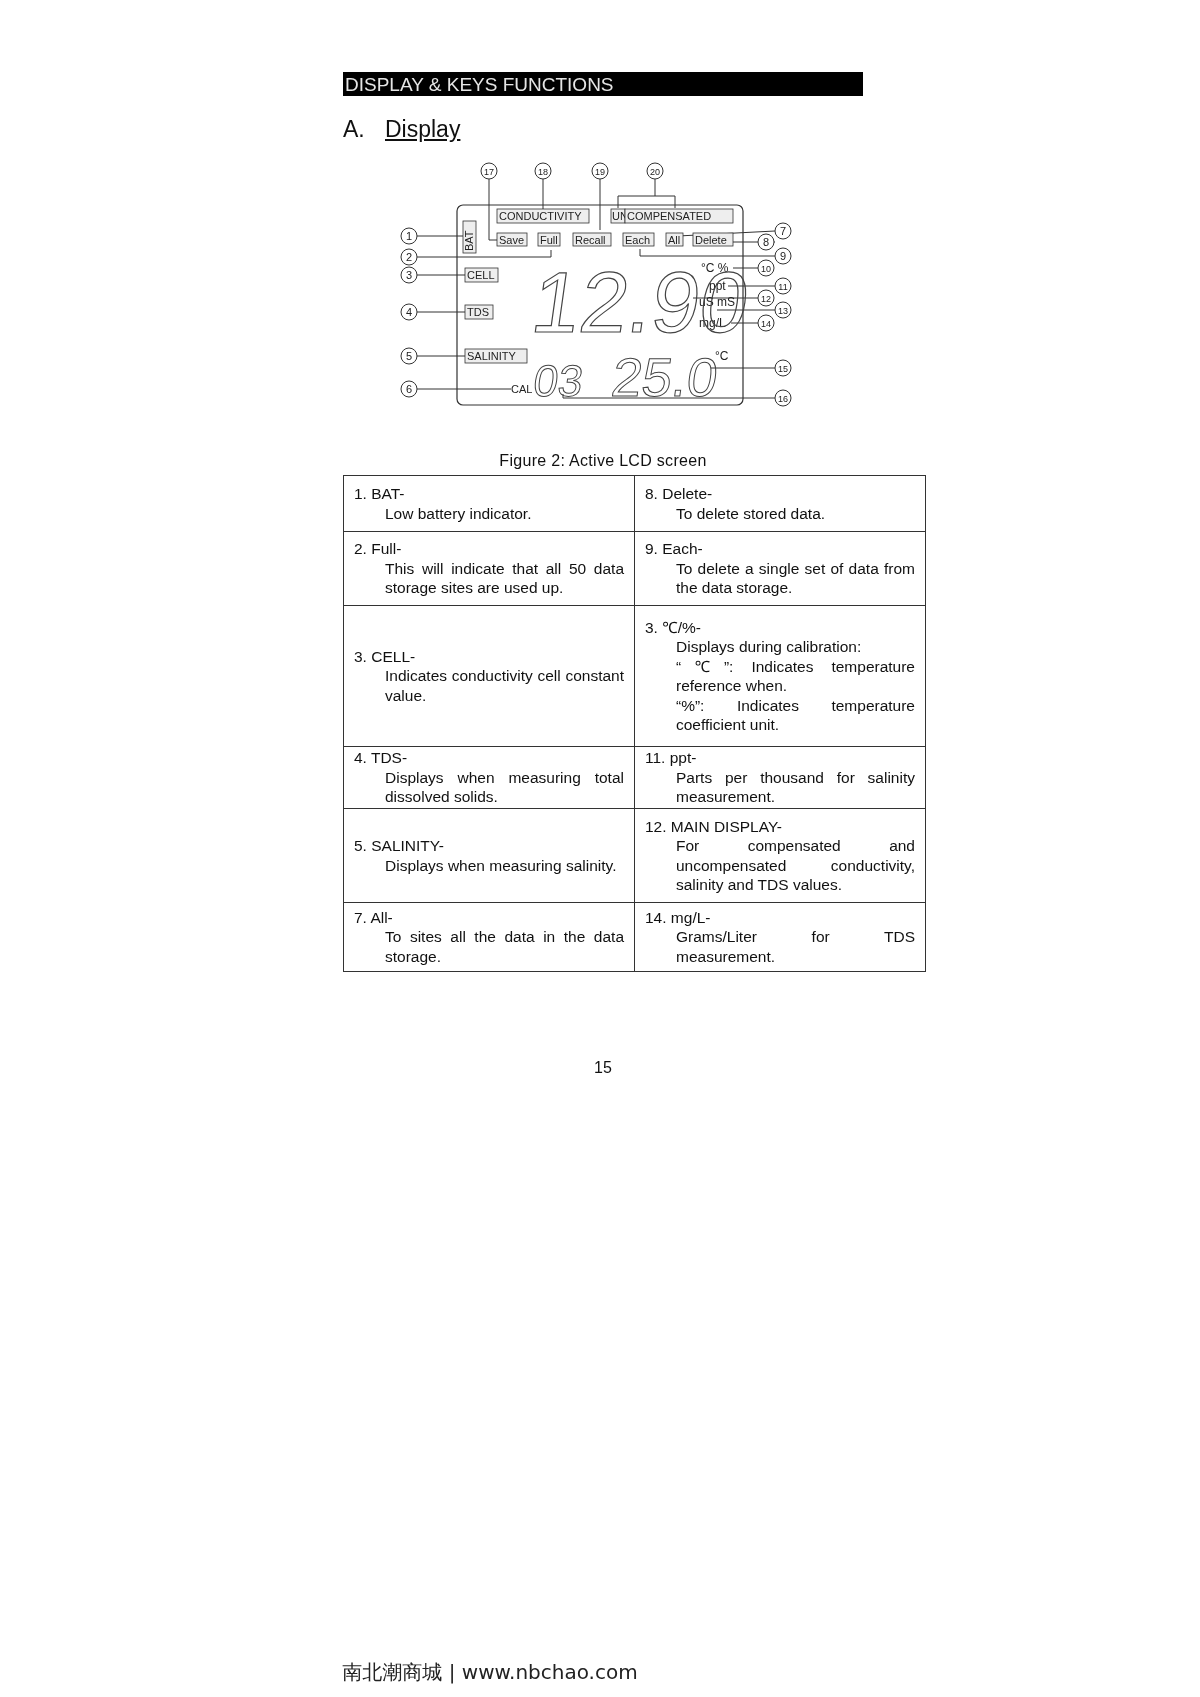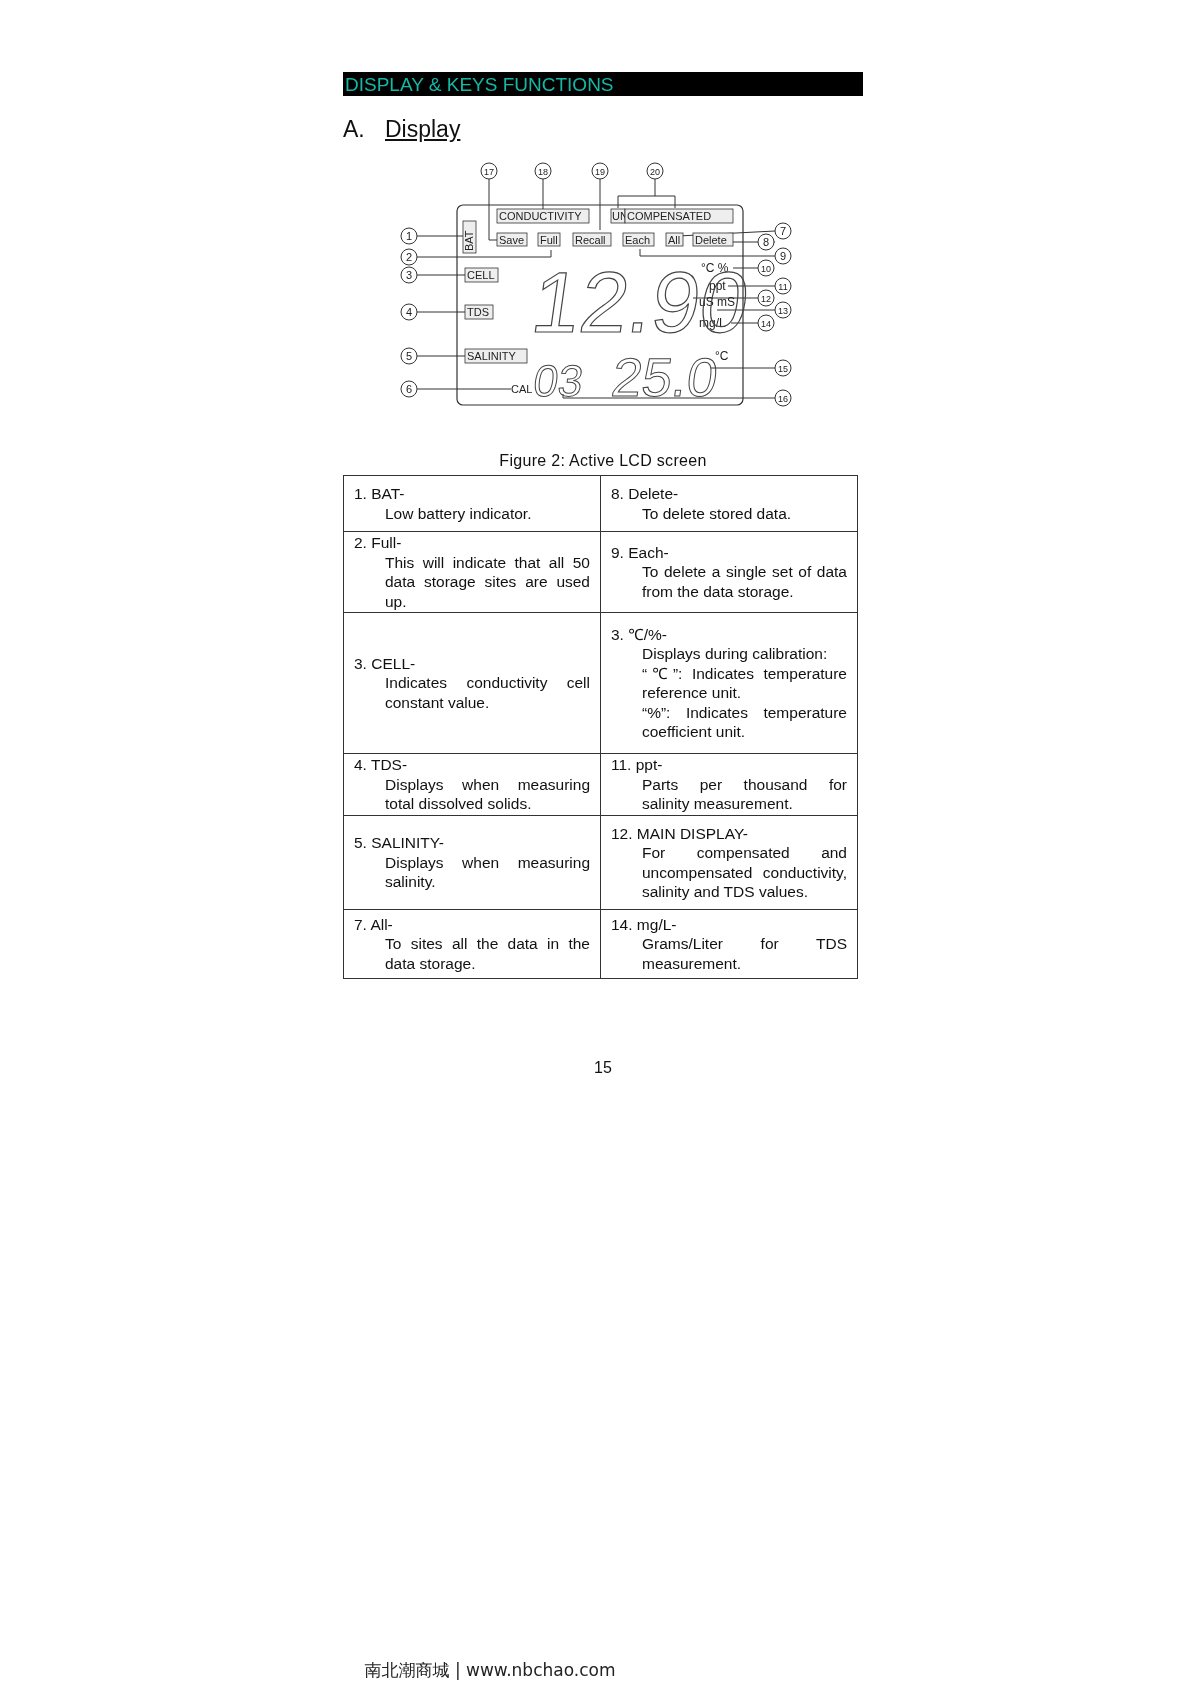--- a/index.html
+++ b/index.html
@@ -1,28 +1,28 @@
 <!DOCTYPE html>
 <html><head>
 <meta charset="utf-8">
 <style>
   html, body { margin:0; padding:0; background:#fff; }
   body { width:1200px; height:1697px; position:relative; font-family:"Liberation Sans", sans-serif; color:#111; overflow:hidden; }
-  .header-bar { position:absolute; left:343px; top:72px; width:520px; height:24px; background:#000; color:#14b8a6; font-size:19px; line-height:25px; padding-left:2px; box-sizing:border-box; }
+  .header-bar { position:absolute; left:343px; top:72px; width:520px; height:24px; background:#000; color:#e5e5e5; font-size:19px; line-height:25px; padding-left:2px; box-sizing:border-box; }
   .section-title { position:absolute; left:343px; top:116px; font-size:23px; }
   .section-title .letter { display:inline-block; width:42px; }
   .section-title .name { text-decoration:underline; }
   .figure { position:absolute; left:393px; top:160px; width:430px; height:262px; }
   .caption { position:absolute; left:343px; width:520px; top:452px; text-align:center; font-size:16px; letter-spacing:0.3px; }
-  table.items { position:absolute; left:343px; top:475px; width:515px; border-collapse:collapse; font-size:15.5px; line-height:19.5px; }
+  table.items { position:absolute; left:343px; top:475px; width:583px; border-collapse:collapse; font-size:15.5px; line-height:19.5px; }
   table.items td { border:1px solid #333; vertical-align:middle; padding:1px 10px 1px 10px; text-align:justify; width:50%; }
   .item-title { display:block; }
   .item-desc { display:block;margin-left:31px; }
   .page-num { position:absolute; left:343px; width:520px; top:1059px; text-align:center; font-size:16px; }
-  .footer { position:absolute; left:0; width:980px; top:1659px; text-align:center; font-size:17px; color:#222; font-family:"DejaVu Sans", sans-serif; }
+  .footer { position:absolute; left:0; width:980px; top:1659px; text-align:center; font-size:20px; color:#222; font-family:"DejaVu Sans", sans-serif; }
   svg text { font-family:"Liberation Sans", sans-serif; }
 </style>
 </head>
 <body>
 
 <div class="header-bar">DISPLAY &amp; KEYS FUNCTIONS</div>
 
 <div class="section-title">
   <span class="letter">A.</span><span class="name">Display</span>
 </div>
@@ -216,21 +216,21 @@
         </td>
   </tr>
   <tr style="height:141px;">
     <td>
           <span class="item-title">3. CELL-</span>
           <span class="item-desc">Indicates conductivity cell constant value.</span>
         </td>
     <td>
           <span class="item-title">3.  ℃/%-</span>
           <span class="item-desc">Displays during calibration:</span>
-          <span class="item-desc">“℃”: Indicates temperature reference unit.</span>
+          <span class="item-desc">“℃”: Indicates temperature reference when.</span>
           <span class="item-desc">“%”: Indicates temperature coefficient unit.</span>
         </td>
   </tr>
   <tr style="height:62px;">
     <td>
           <span class="item-title">4. TDS-</span>
           <span class="item-desc">Displays when measuring total dissolved solids.</span>
         </td>
     <td>
           <span class="item-title">11. ppt-</span>

